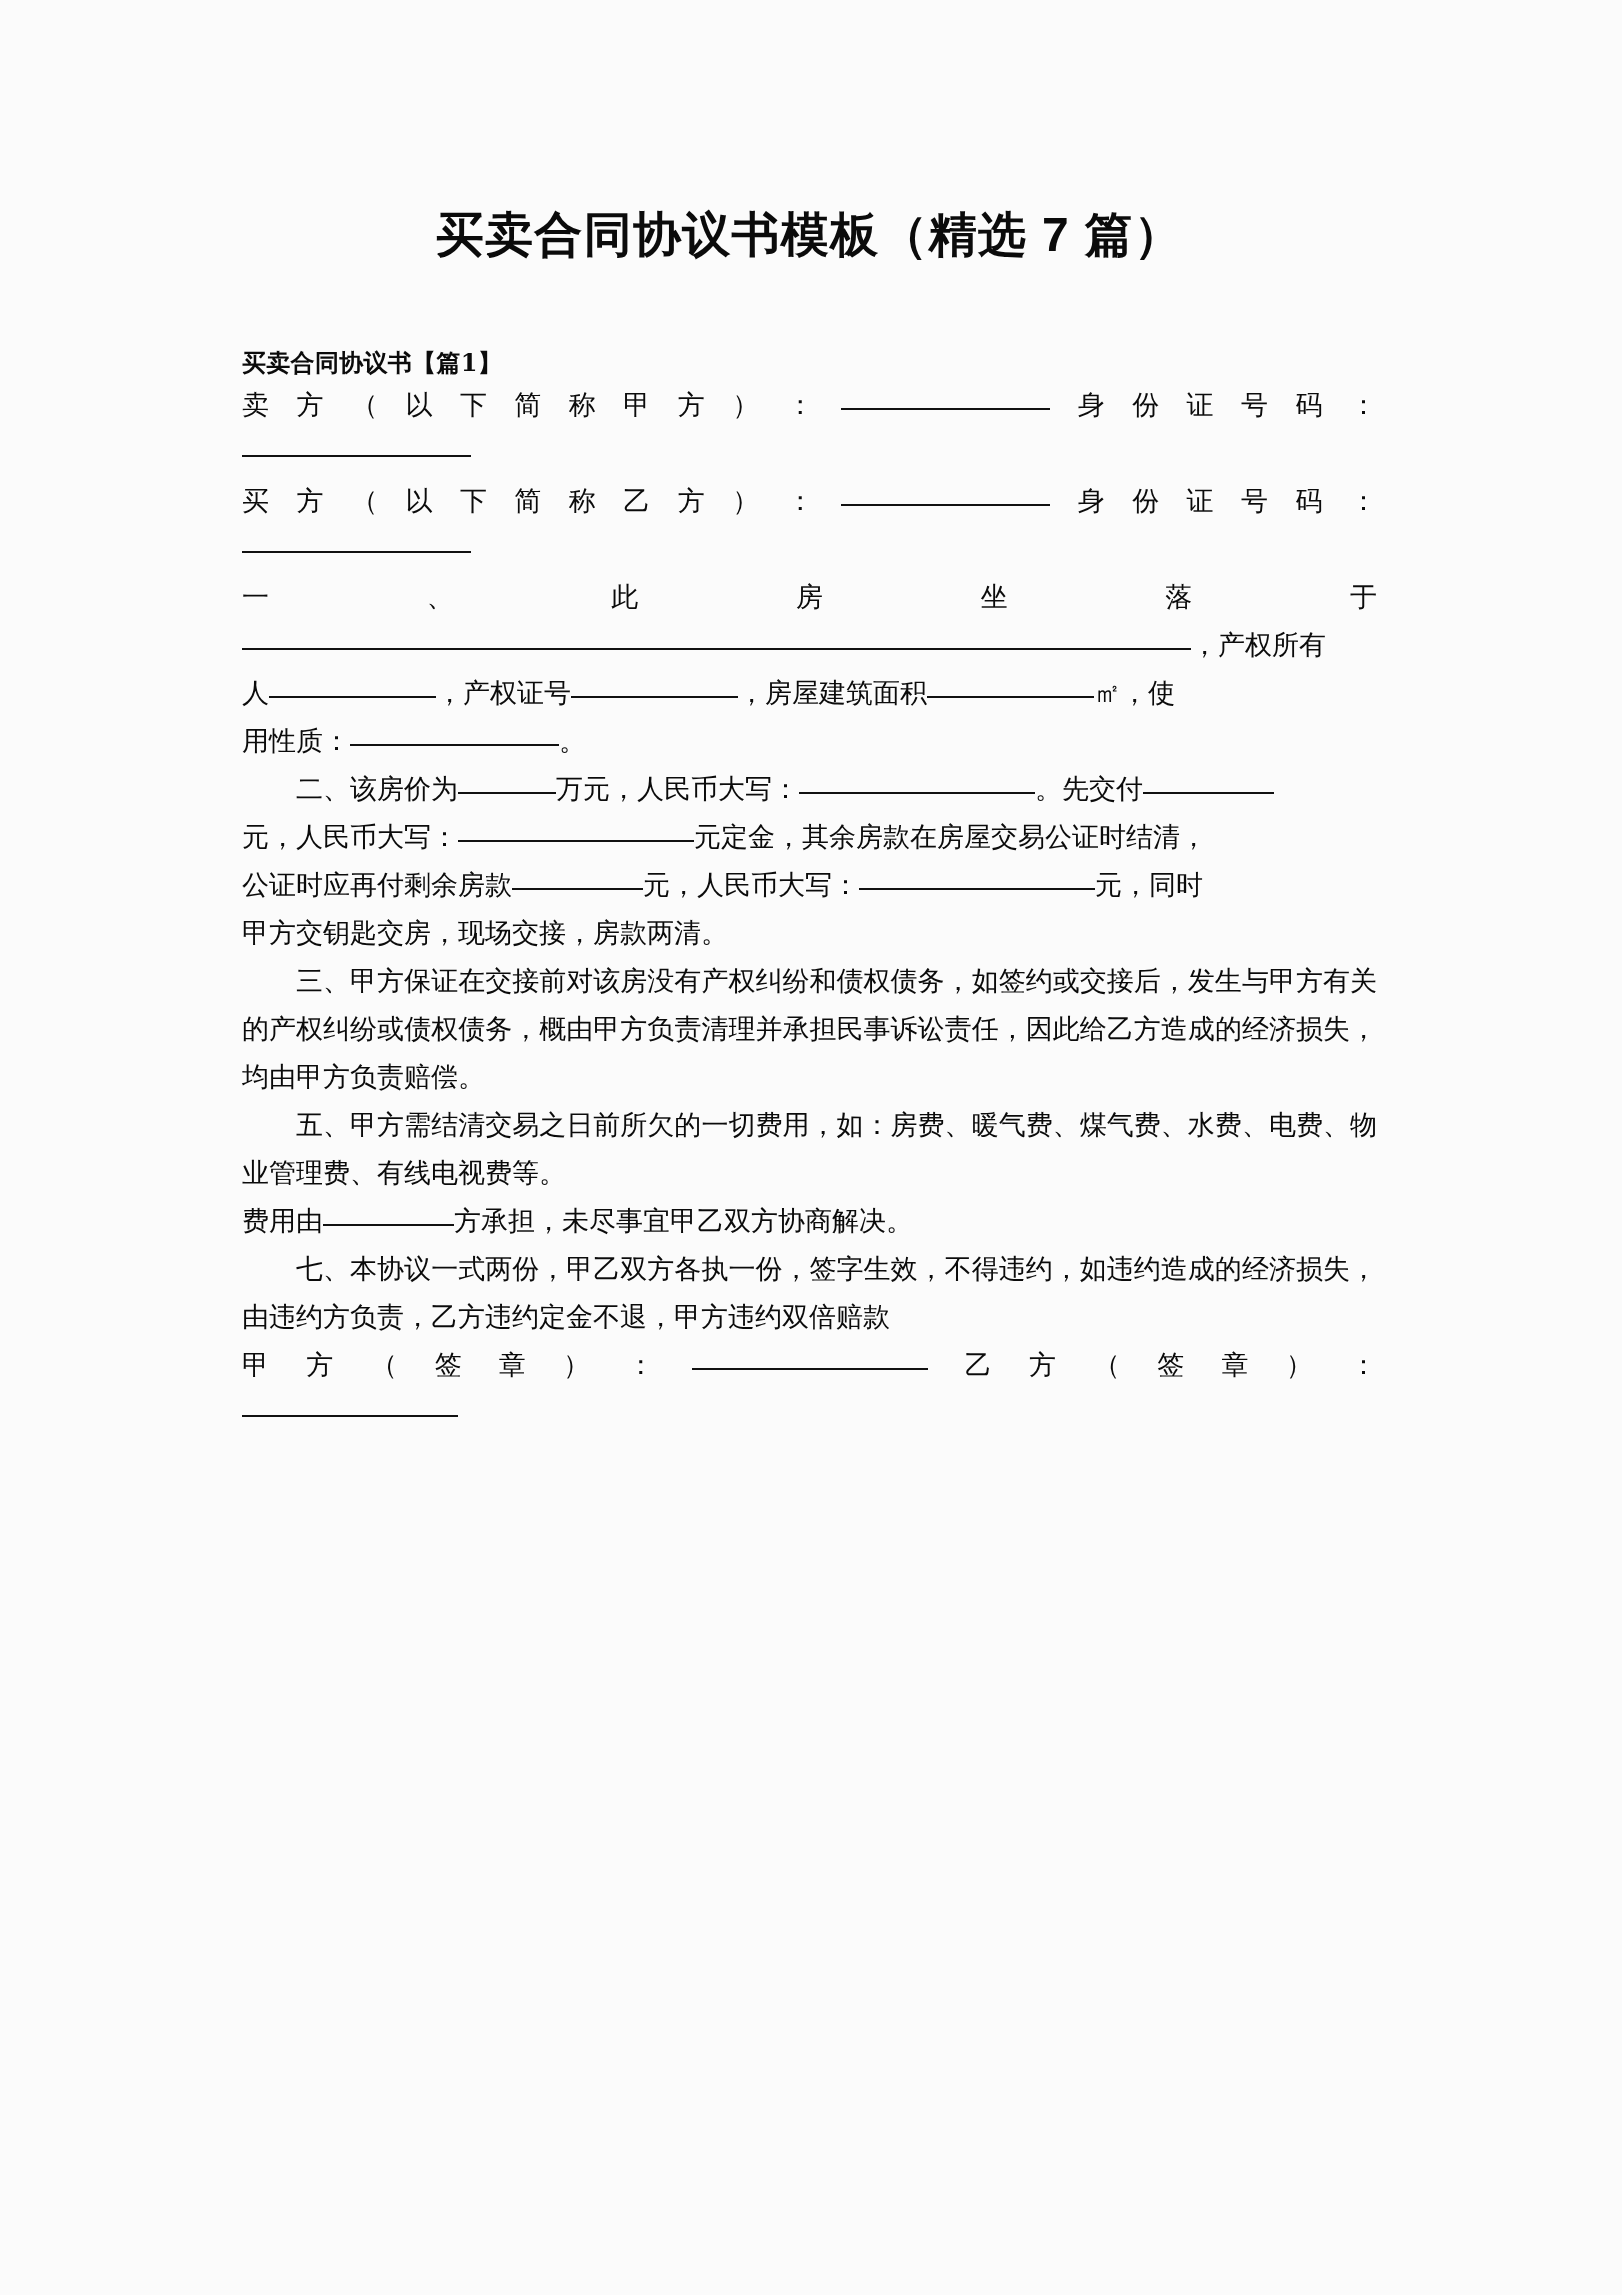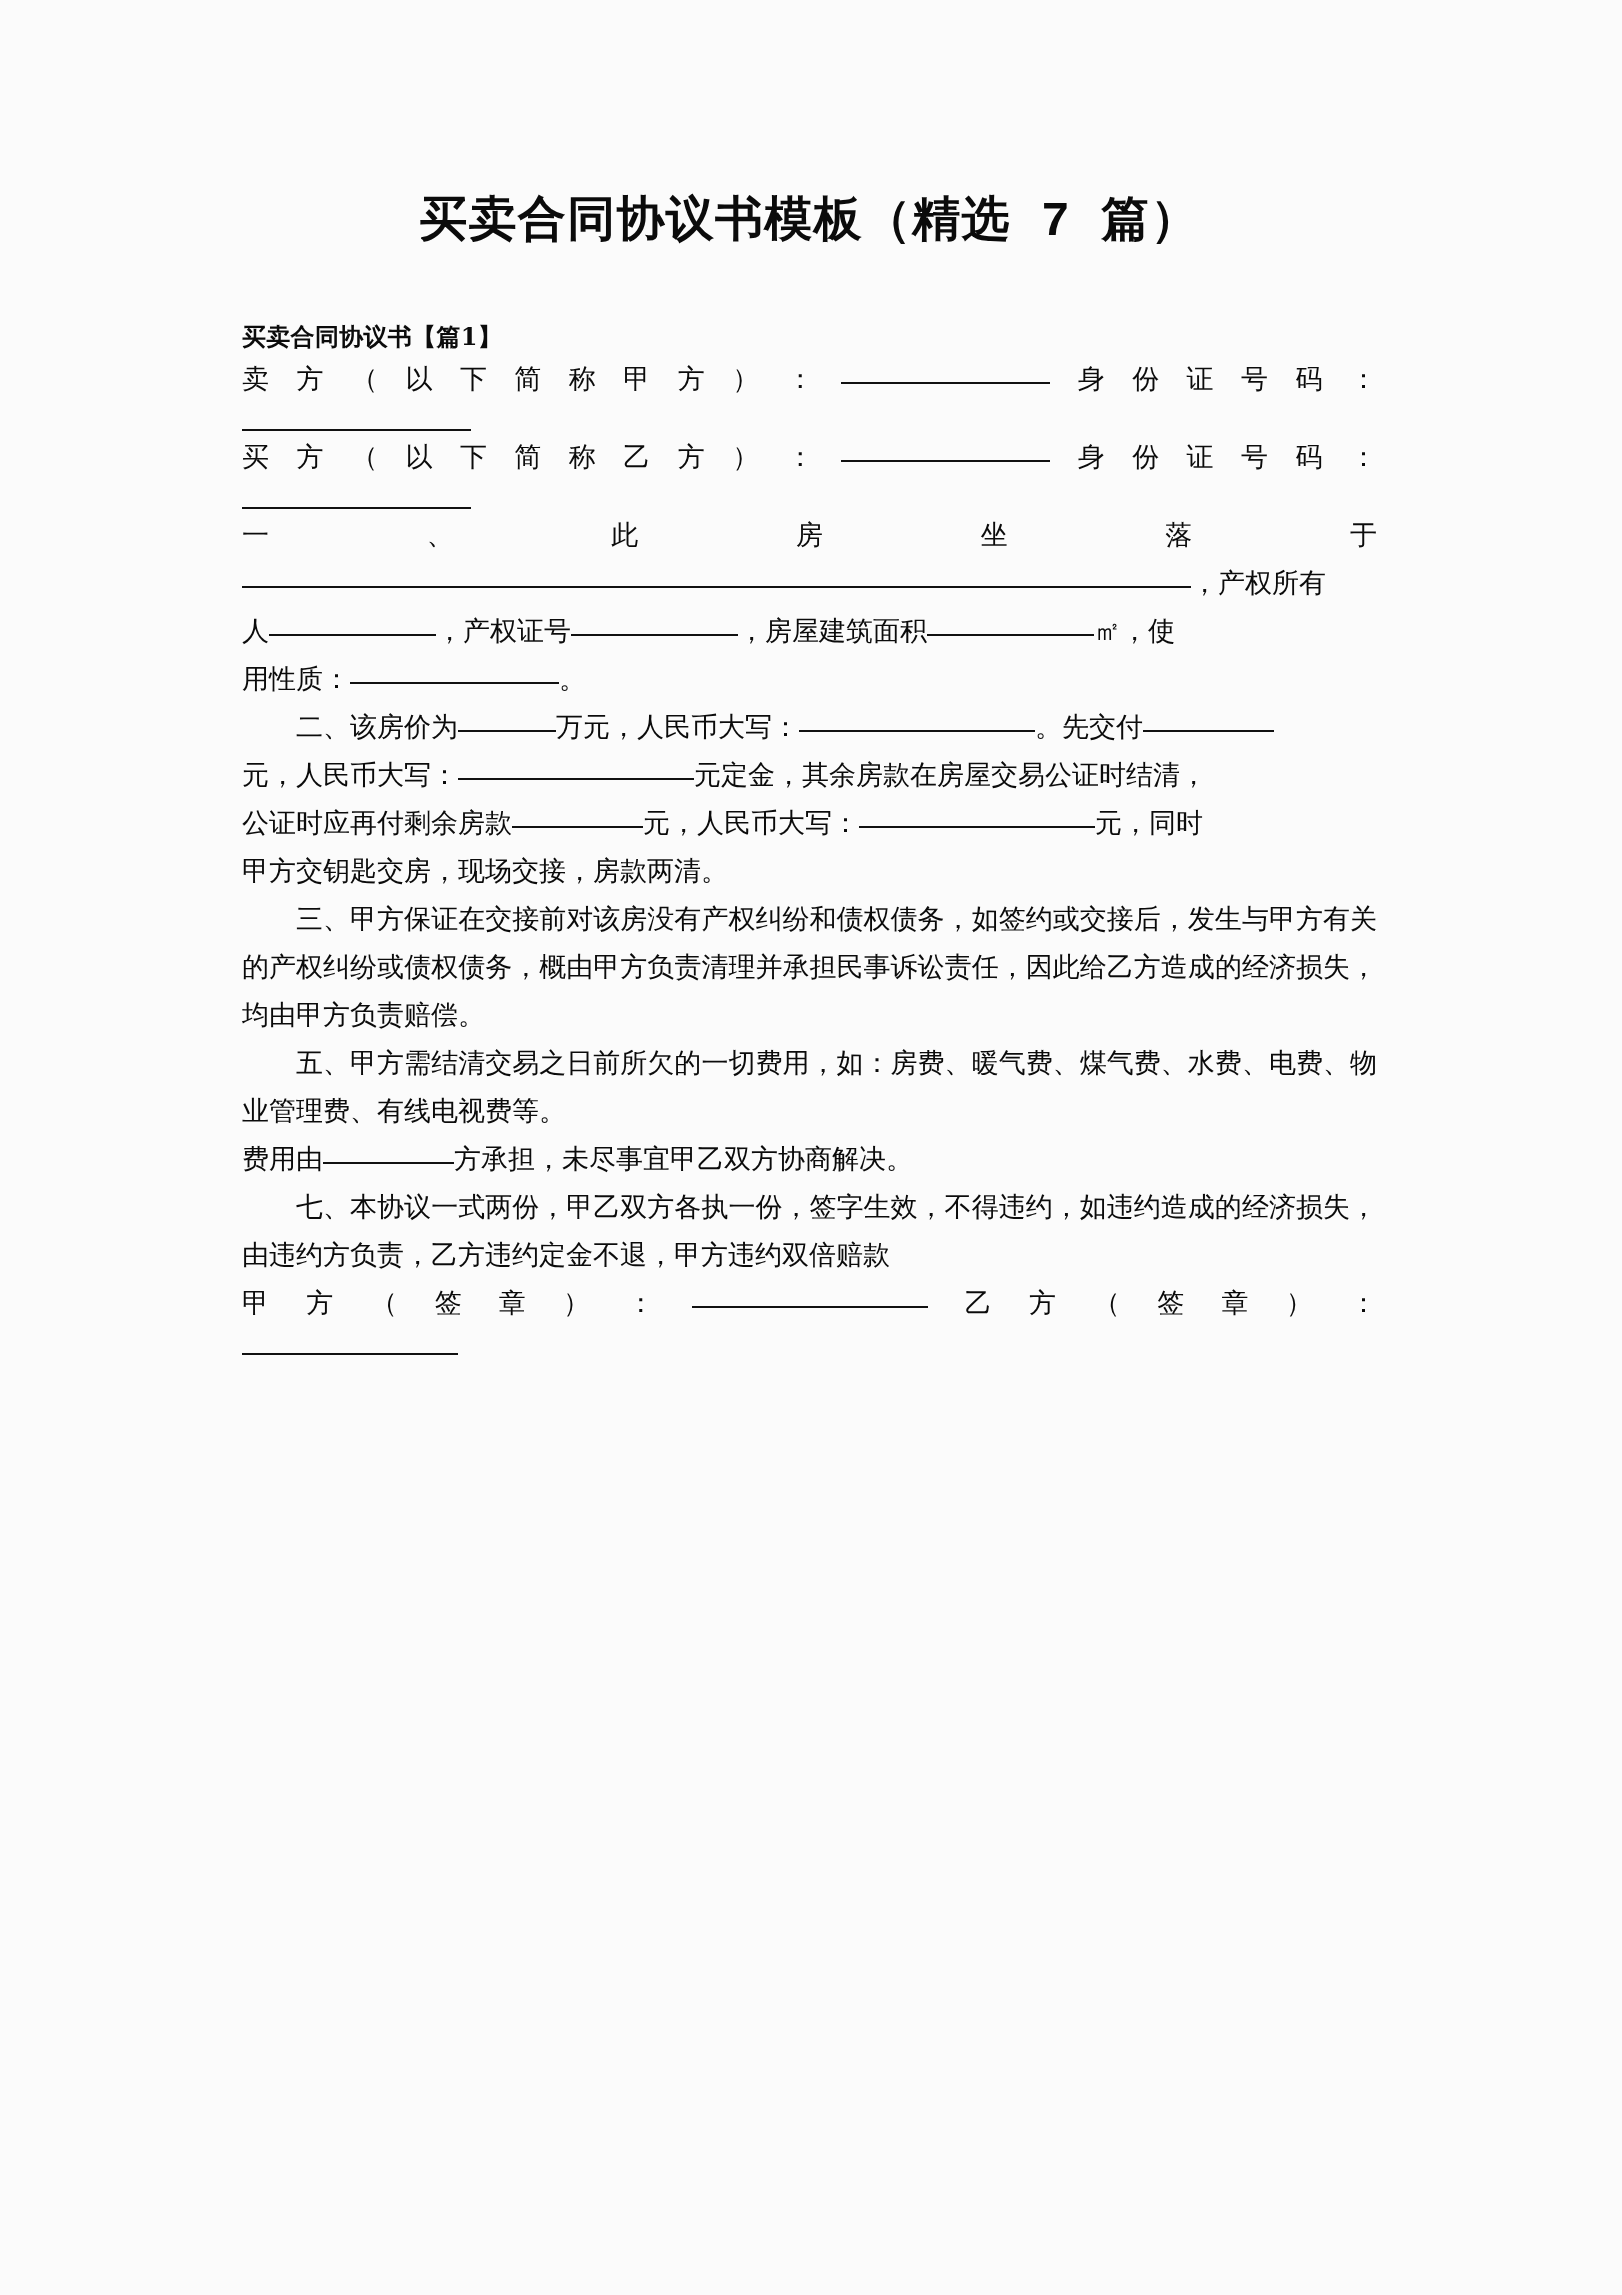--- a/index.html
+++ b/index.html
@@ -22,28 +22,28 @@
   
   .content {
     position: absolute;
     left: 242px;
     top: 0;
     width: 1135px;   
   }
 
   
   .doc-title {
-    margin: 4px;
+    margin: 17px;
     padding-top: 190px;
     text-align: center;
     font-size: 48px;
     font-weight: bold;
     letter-spacing: 1.3px;
     line-height: 1.18;
-    font-family: Liberation Mono, monospace;
+    font-family: Liberation Sans, sans-serif;
   }
 
   
   .sub-heading {
     margin: 0;
     padding-top: 64px;
     font-size: 24px;
     font-weight: bold;
     line-height: 1.5;
     letter-spacing: 0.3px;
@@ -52,21 +52,21 @@
   
   .para {
     margin: 0;
     font-size: 27px;
     line-height: 48px;
     text-align: justify;
     text-justify: inter-ideograph;
     letter-spacing: 0px;
   }
   .para.indent { text-indent: 2em; }
-  .para.gap-top { margin-top: 2px; }
+  .para.gap-top { margin-top: 20px; }
 
   
   .para.spread {
     text-align: justify;
     text-align-last: justify;
   }
 
   
   .ul {
     display: inline-block;

